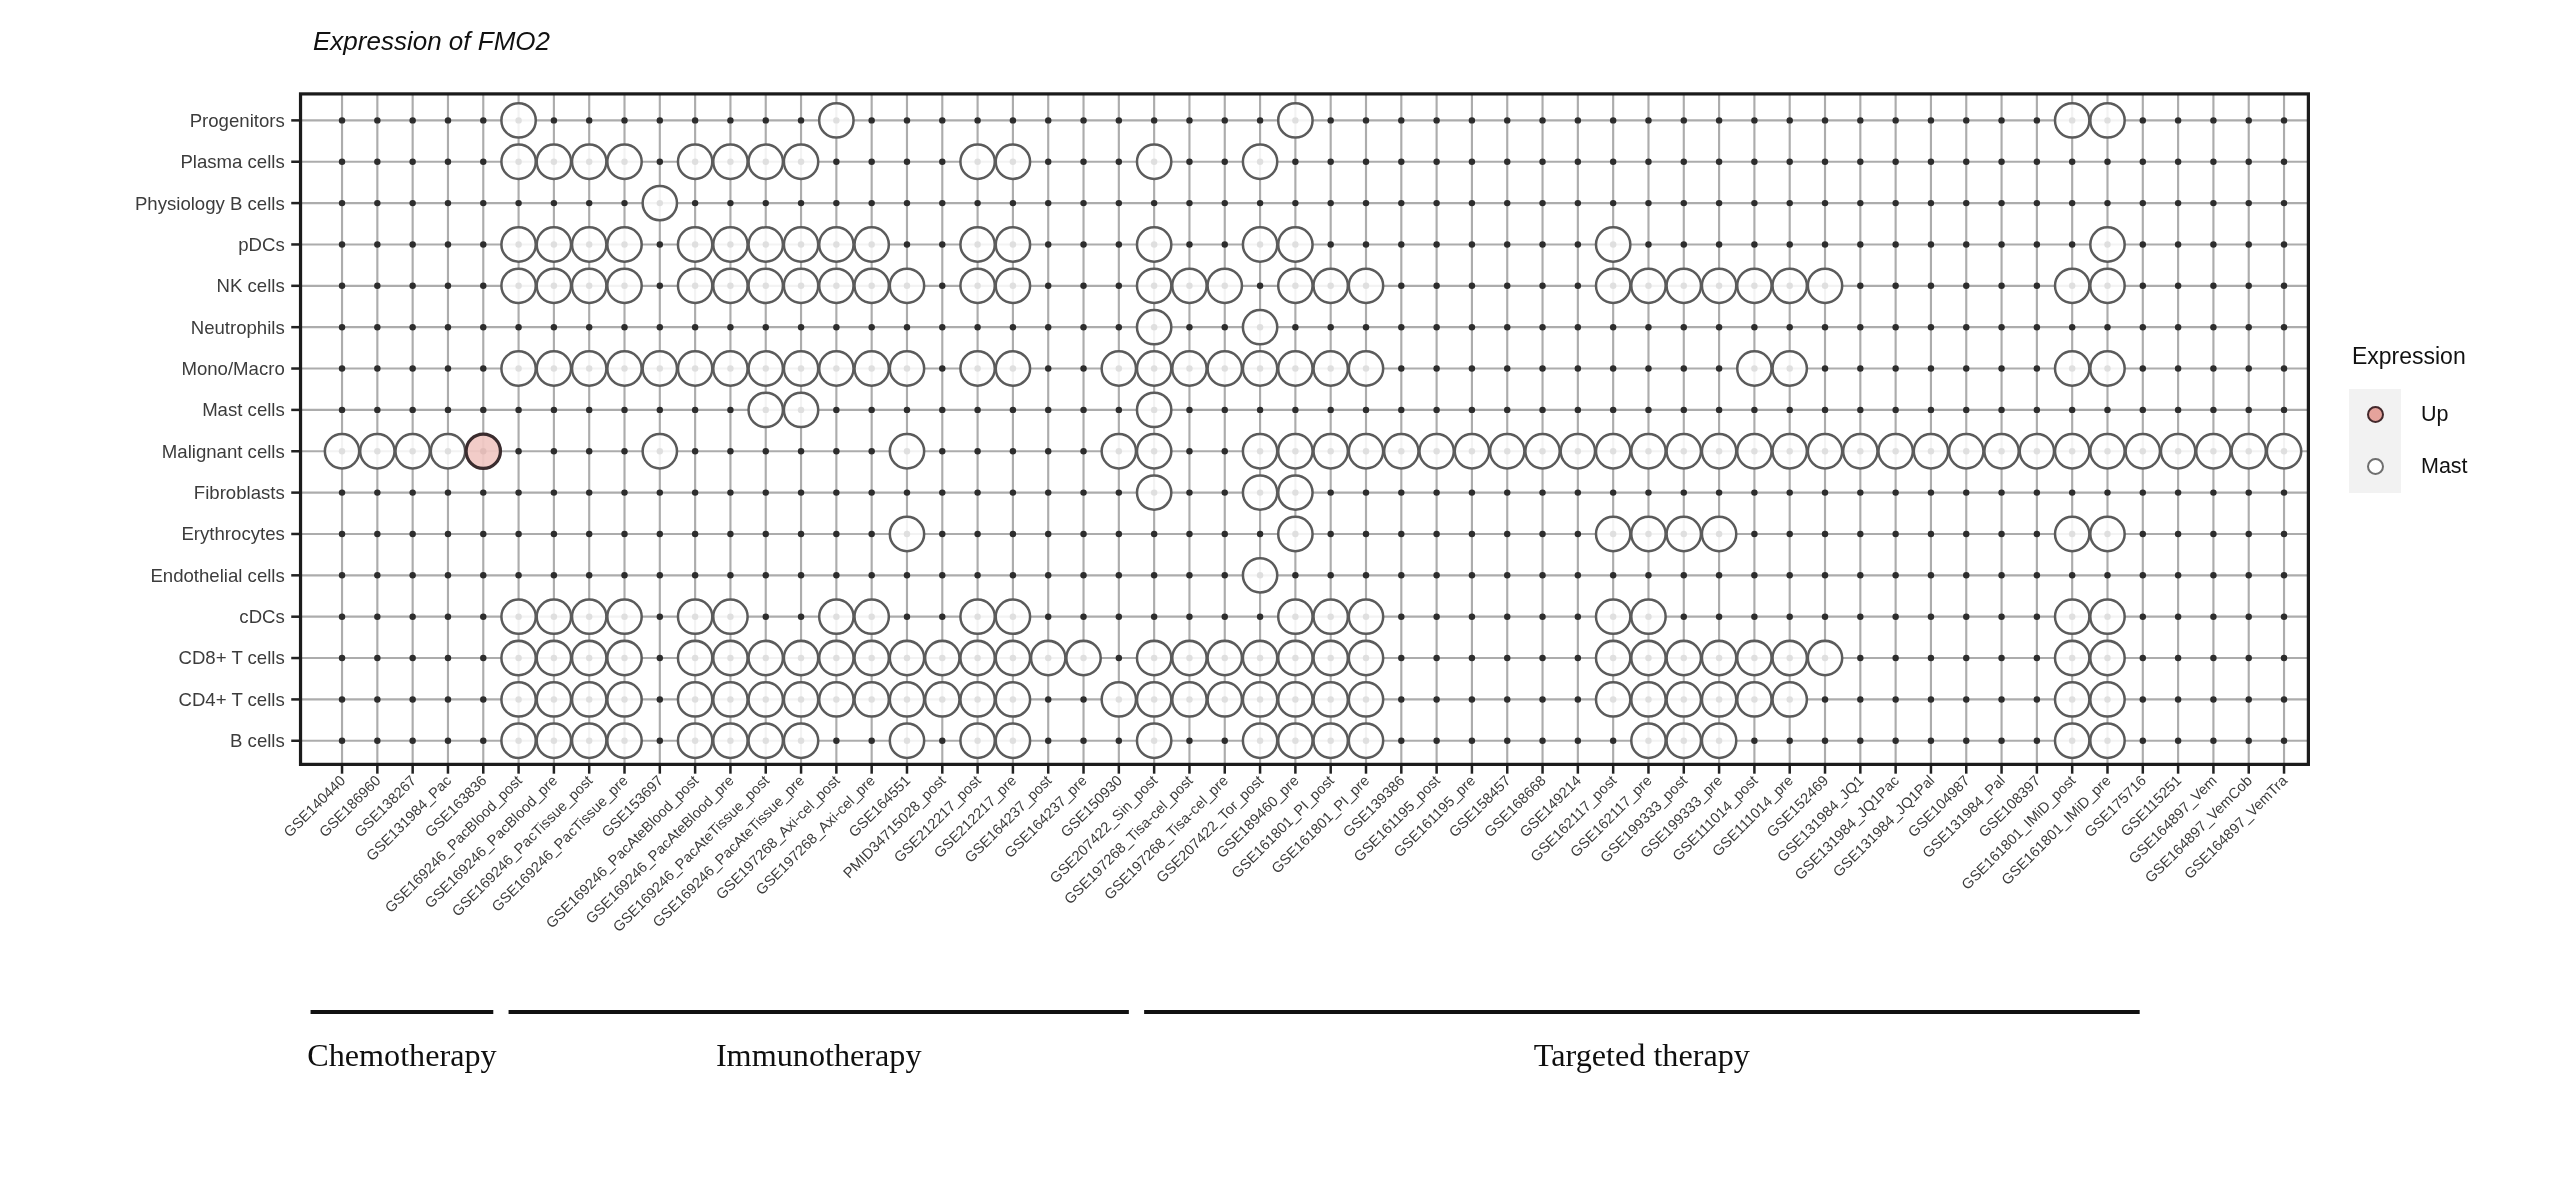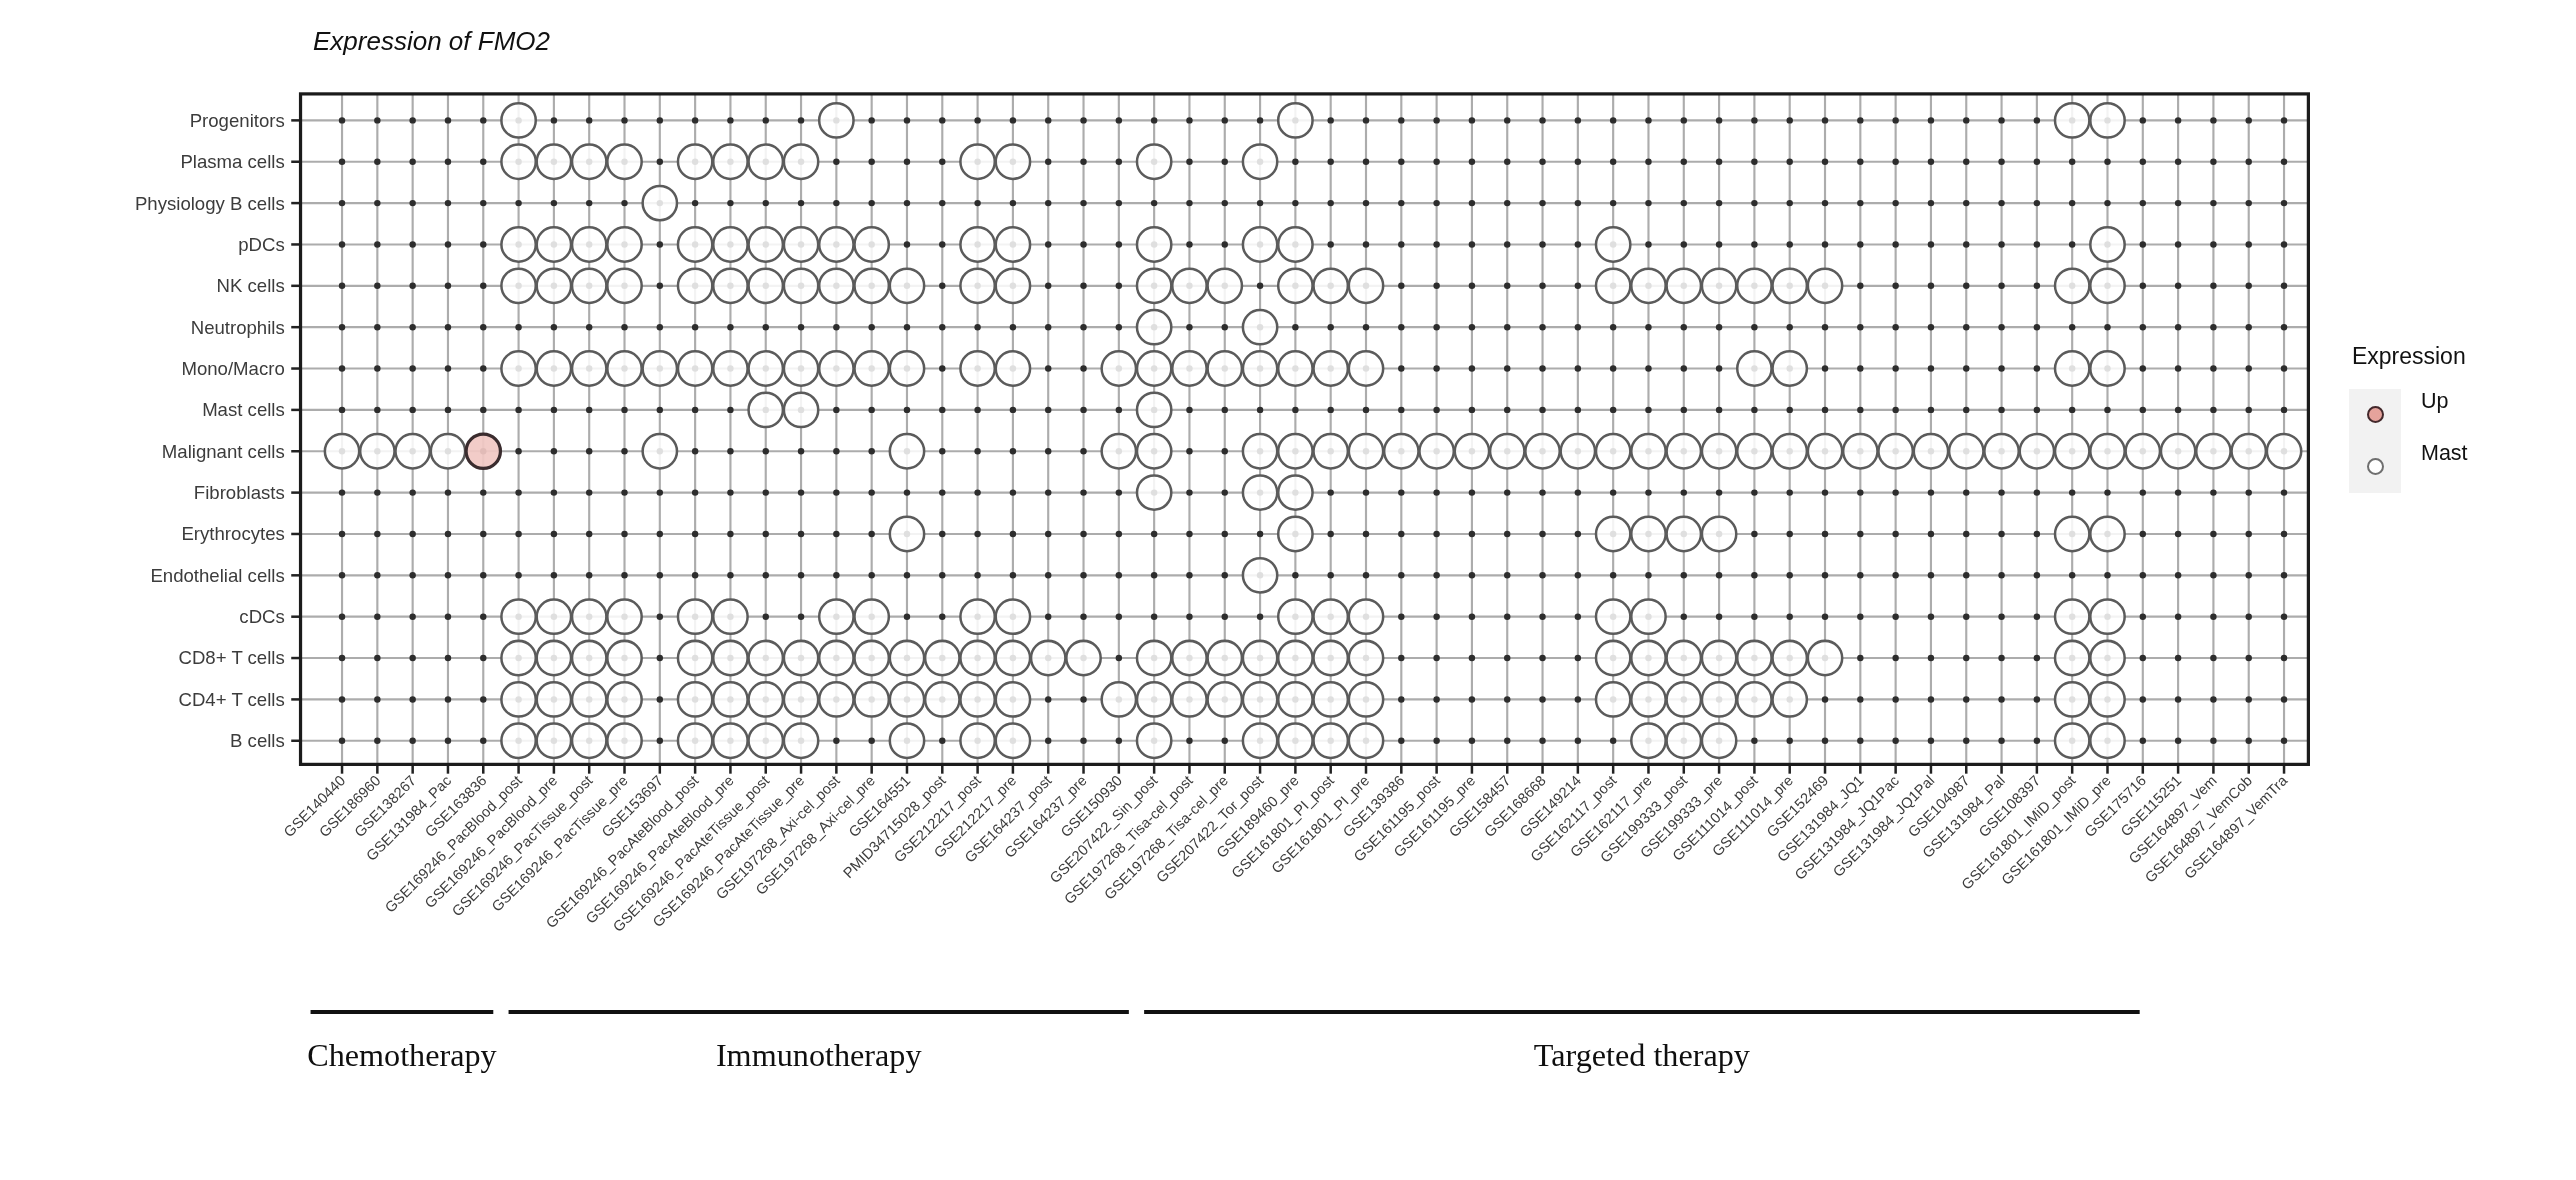--- a/index.html
+++ b/index.html
@@ -2,21 +2,21 @@
 <html style="font-size:11.4px"><head>
 <meta charset="utf-8">
 <style>
   html,body{margin:0;padding:0;background:#ffffff;}
   .page{position:relative;width:2576px;height:1181px;background:#ffffff;
         font-family:"Liberation Sans",sans-serif;overflow:hidden;}
   .chart-title{position:absolute;left:313px;top:26px;font-size:26px;color:#111111;font-style:italic;}
   #plot-svg{position:absolute;left:0;top:0;}
   .legend{position:absolute;left:2349px;top:343px;}
   .legend-title{font-size:23px;color:#111111;margin:0 0 18.6px 2.9px;}
-  .key-row{display:flex;align-items:flex-start;height:52px;}
+  .key-row{display:flex;align-items:center;height:52px;}
   .key-swatch{width:52px;height:52px;background:#F2F2F2;display:flex;align-items:center;justify-content:center;}
   .key-dot{width:13px;height:13px;border-radius:50%;box-sizing:content-box;}
   .key-dot-up{background:#E5A39C;border:2.1px solid #43282B;}
   .key-dot-none{background:#ffffff;border:2.1px solid #6F6F6F;}
   .key-label{margin-left:20px;font-size:21.5px;color:#111111;}
 </style>
 </head>
 <body>
 
 <div class="page">

